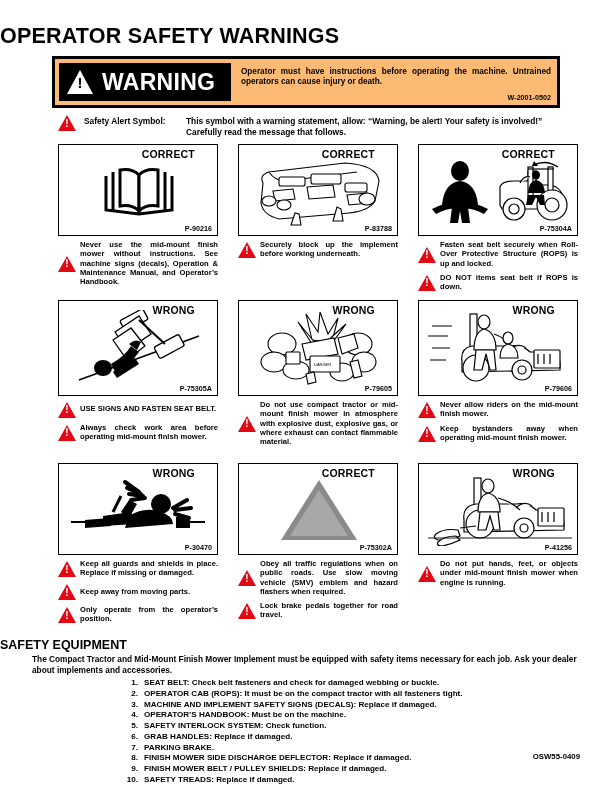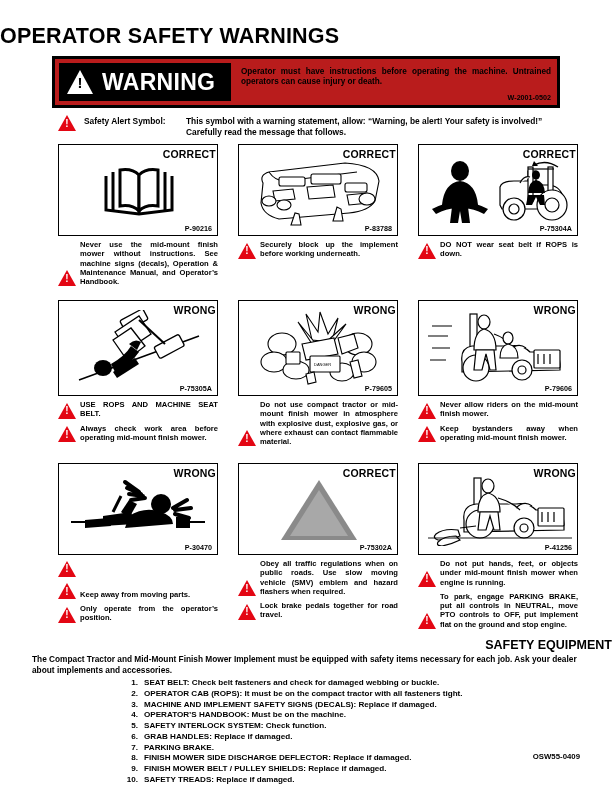--- a/index.html
+++ b/index.html
@@ -35,21 +35,21 @@
   }
 
   
   .warn-box {
     position: absolute;
     left: 52px; top: 56px;
     width: 508px;
     height: 52px;
     border: 3px solid #000;
     box-sizing: border-box;
-    background: #b91c1c;
+    background: #fdba74;
   }
   .warn-black {
     position: absolute;
     left: 4px; top: 4px;
     width: 172px;
     height: 38px;
     background: #000;
     display: flex;
     align-items: center;
     padding-left: 8px;
@@ -162,21 +162,21 @@
     box-sizing: border-box;
     position: relative;
     background: #fff;
   }
   .imgbox.h1 { height: 92px; }
   .imgbox.h2 { height: 96px; }
   .imgbox.h3 { height: 92px; }
 
   .verdict {
     position: absolute;
-    right: 1px; top: 3px;
+    right: 22px; top: 3px;
     font-size: 10.5px;
     font-weight: bold;
     letter-spacing: 0.2px;
   }
   .partno {
     position: absolute;
     right: 5px; bottom: 2px;
     font-size: 7.2px;
     font-weight: bold;
     margin-left: 48px;
@@ -189,39 +189,39 @@
     height: 74px;
     display: flex;
     align-items: center;
     justify-content: center;
   }
 
   
   .bullets { margin-top: 4px; width: 160px; }
   .bullet {
     display: flex;
-    align-items: flex-end;
+    align-items: center;
     margin-bottom: 5px;
   }
   .bullet .tri-red { margin-top: 1.5px; }
   .bullet .btxt {
     font-size: 7.6px;
     font-weight: bold;
     line-height: 1.22;
     margin-left: 4px;
     flex: 1;
     text-align: justify;
   }
 
   
   .sec-title {
     position: absolute;
     left: 0; top: 638px;
     width: 612px;
-    text-align: right;
+    text-align: left;
     font-size: 12.5px;
     font-weight: bold;
   }
   .sec-intro {
     position: absolute;
     left: 32px; top: 654px;
     width: 548px;
     font-size: 8.3px;
     font-weight: bold;
     line-height: 1.35;
@@ -361,21 +361,25 @@
           </g>
           <path d="M134 10 Q122 2 110 8" fill="none" stroke="#000" stroke-width="1.4"></path>
           <path d="M110 4 L108 9 L114 9 Z" fill="#000"></path>
         </svg>
       </div>
       <div class="partno">P-75304A</div>
     </div>
     <div class="bullets">
       <div class="bullet">
         <span class="tri-red"></span>
-        <span class="btxt">DO NOT wear seat belt if ROPS is down.</span>
+        <span class="btxt">Fasten seat belt securely when Roll-Over Protective Structure (ROPS) is up and locked.</span>
+      </div>
+      <div class="bullet">
+        <span class="tri-red"></span>
+        <span class="btxt">DO NOT items seat belt if ROPS is down.</span>
       </div>
     </div>
   </div>
 
   <div class="col col-1 row-2">
     <div class="imgbox h2">
       <div class="verdict">WRONG</div>
       <div class="art">
         <svg width="140" height="76" viewBox="0 0 140 76">
           <path d="M10 70 L130 26" stroke="#000" stroke-width="1.6" fill="none"></path>
@@ -392,21 +396,21 @@
             <path d="M60 34 Q66 28 72 32 L68 40 Z"></path>
           </g>
           <path d="M70 10 L96 34" stroke="#000" stroke-width="2" fill="none"></path>
         </svg>
       </div>
       <div class="partno">P-75305A</div>
     </div>
     <div class="bullets">
       <div class="bullet">
         <span class="tri-red"></span>
-        <span class="btxt">USE ROPS AND MACHINE SEAT BELT.</span>
+        <span class="btxt">USE SIGNS AND FASTEN SEAT BELT.</span>
       </div>
       <div class="bullet">
         <span class="tri-red"></span>
         <span class="btxt">Always check work area before operating mid-mount finish mower.</span>
       </div>
     </div>
   </div>
 
   <div class="col col-2 row-2">
     <div class="imgbox h2">
@@ -511,20 +515,21 @@
             <path d="M120 44 L136 44"></path>
           </g>
           <path d="M44 34 L52 18" stroke="#000" stroke-width="3" fill="none"></path>
         </svg>
       </div>
       <div class="partno">P-30470</div>
     </div>
     <div class="bullets">
       <div class="bullet">
         <span class="tri-red"></span>
+        <span class="btxt">Keep all guards and shields in place. Replace if missing or damaged.</span>
       </div>
       <div class="bullet">
         <span class="tri-red"></span>
         <span class="btxt">Keep away from moving parts.</span>
       </div>
       <div class="bullet">
         <span class="tri-red"></span>
         <span class="btxt">Only operate from the operator’s position.</span>
       </div>
     </div>
@@ -580,24 +585,20 @@
           <path d="M4 62 L148 62" stroke="#000" stroke-width="0.9" fill="none"></path>
         </svg>
       </div>
       <div class="partno">P-41256</div>
     </div>
     <div class="bullets">
       <div class="bullet">
         <span class="tri-red"></span>
         <span class="btxt">Do not put hands, feet, or objects under mid-mount finish mower when engine is running.</span>
       </div>
-      <div class="bullet">
-        <span class="tri-red"></span>
-        <span class="btxt">To park, engage PARKING BRAKE, put all controls in NEUTRAL, move PTO controls to OFF, put implement flat on the ground and stop engine.</span>
-      </div>
     </div>
   </div>
 
   <div class="sec-title">SAFETY EQUIPMENT</div>
   <div class="sec-intro">The Compact Tractor and Mid-Mount Finish Mower Implement must be equipped with safety items necessary for each job. Ask your dealer about implements and accessories.</div>
 
   <div class="sec-list">
     <div class="sec-item">
       <span class="sec-num">1.</span>
       <span>SEAT BELT: Check belt fasteners and check for damaged webbing or buckle.</span>

